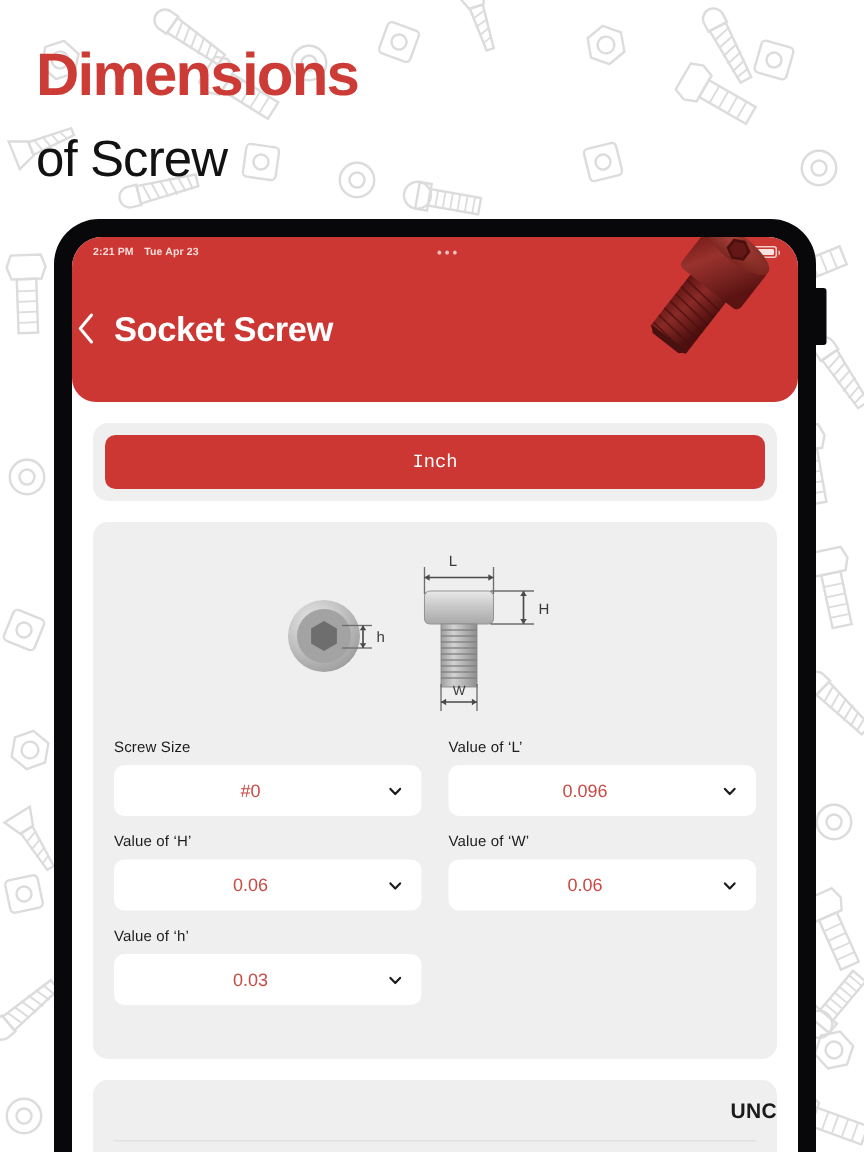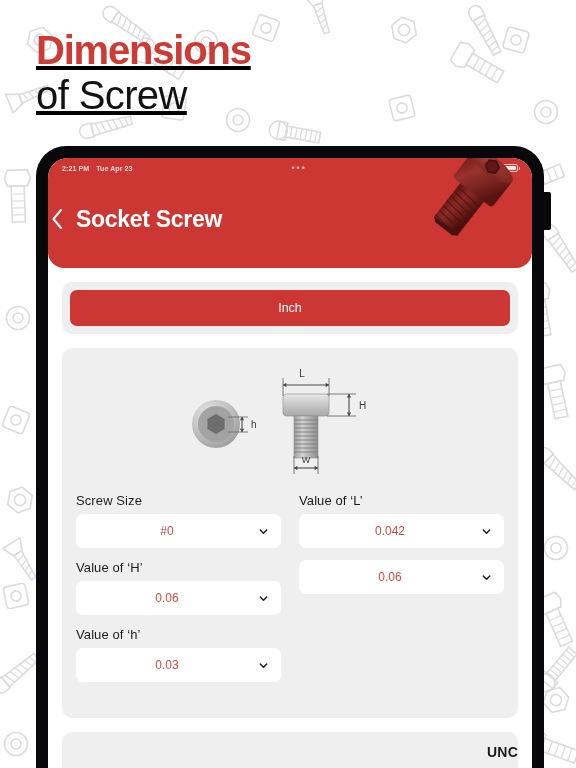--- a/index.html
+++ b/index.html
@@ -14,40 +14,39 @@
   
   #bg-pattern{
     position:absolute; inset:0;
     width:576px; height:768px;
     z-index:0;
   }
 
   
   .poster-title{
     position:absolute;
-    left:36px; top:30px;
+    left:24px; top:30px;
     z-index:2;
     line-height:1.02;
     pointer-events:none;
-    text-decoration:underline;
   }
   .poster-title .l1{
     display:block;
     font-size:40px;
     font-weight:bold;
     letter-spacing:-1.2px;
     color:#CC3B35;
   }
   .poster-title .l2{
     display:block;
-    font-size:40px;
+    font-size:34px;
     font-weight:normal;
     letter-spacing:-0.6px;
     color:#121212;
-    margin-top:4px;
+    margin-top:18px;
   }
 
   
   .device{
     position:absolute;
     left:36px; top:146px;
     width:508px; height:660px;
     background:#08070a;
     border-radius:30px 30px 0 0;
     z-index:3;
@@ -146,20 +145,21 @@
     flex:1;
     text-align:center;
     font-size:12.5px;
     padding:11px 0;
     border-radius:7px;
     color:#9a9a9a;
   }
   .seg-item.active{
     background:#CC3733;
     color:#ffffff;
+    font-family:Liberation Mono, monospace;
   }
 
   
   .diagram-card{ padding:14px 0 6px 0; }
   .diagram-wrap{ display:flex; justify-content:center; }
 
   
   .fields-card{
     padding:14px 14px 18px 14px;
     margin-top:-1px;
@@ -168,21 +168,21 @@
   .field-grid{
     display:flex;
     flex-wrap:wrap;
     gap:0 18px;
   }
   .field{
     width:calc(50% - 9px);
     margin-bottom:12px;
   }
   .field-label{
-    font-size:13px;
+    font-size:10px;
     color:#1c1c1c;
     margin-bottom:6px;
     letter-spacing:0.1px;
   }
   .select-box{
     background:#ffffff;
     border-radius:7px;
     height:34px;
     display:flex;
     align-items:center;
@@ -495,38 +495,39 @@
                 <span class="select-value">#0</span>
                 <svg class="chev" viewBox="0 0 12 12">
                   <path d="M2.5 4.3 L6 8 L9.5 4.3" fill="none" stroke="#1d1d1d" stroke-width="1.6" stroke-linecap="round" stroke-linejoin="round"></path>
                 </svg>
               </div>
             </div>
 
             <div class="field">
               <div class="field-label">Value of ‘L’</div>
               <div class="select-box">
-                <span class="select-value">0.042</span>
+                <span class="select-value">0.096</span>
                 <svg class="chev" viewBox="0 0 12 12">
                   <path d="M2.5 4.3 L6 8 L9.5 4.3" fill="none" stroke="#1d1d1d" stroke-width="1.6" stroke-linecap="round" stroke-linejoin="round"></path>
                 </svg>
               </div>
             </div>
 
             <div class="field">
               <div class="field-label">Value of ‘H’</div>
               <div class="select-box">
                 <span class="select-value">0.06</span>
                 <svg class="chev" viewBox="0 0 12 12">
                   <path d="M2.5 4.3 L6 8 L9.5 4.3" fill="none" stroke="#1d1d1d" stroke-width="1.6" stroke-linecap="round" stroke-linejoin="round"></path>
                 </svg>
               </div>
             </div>
 
             <div class="field">
+              <div class="field-label">Value of ‘W’</div>
               <div class="select-box">
                 <span class="select-value">0.06</span>
                 <svg class="chev" viewBox="0 0 12 12">
                   <path d="M2.5 4.3 L6 8 L9.5 4.3" fill="none" stroke="#1d1d1d" stroke-width="1.6" stroke-linecap="round" stroke-linejoin="round"></path>
                 </svg>
               </div>
             </div>
 
             <div class="field">
               <div class="field-label">Value of ‘h’</div>

